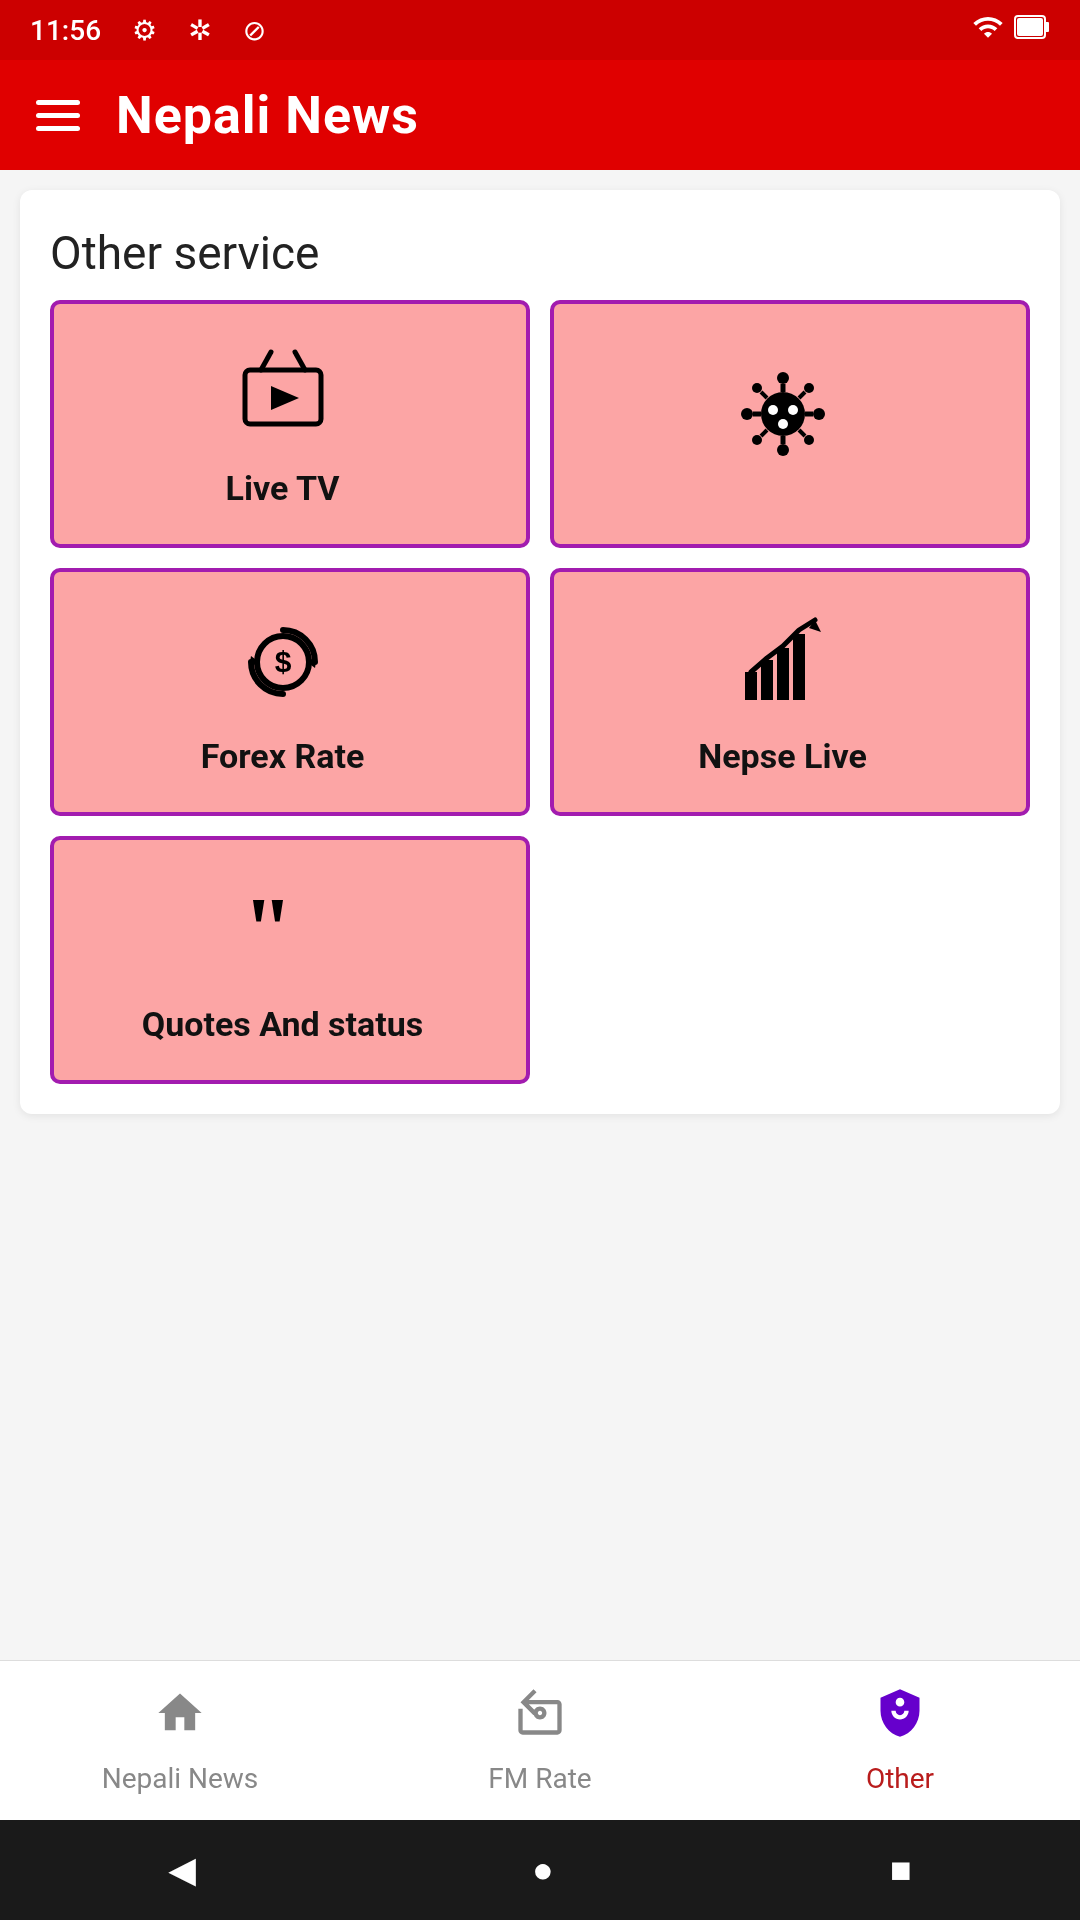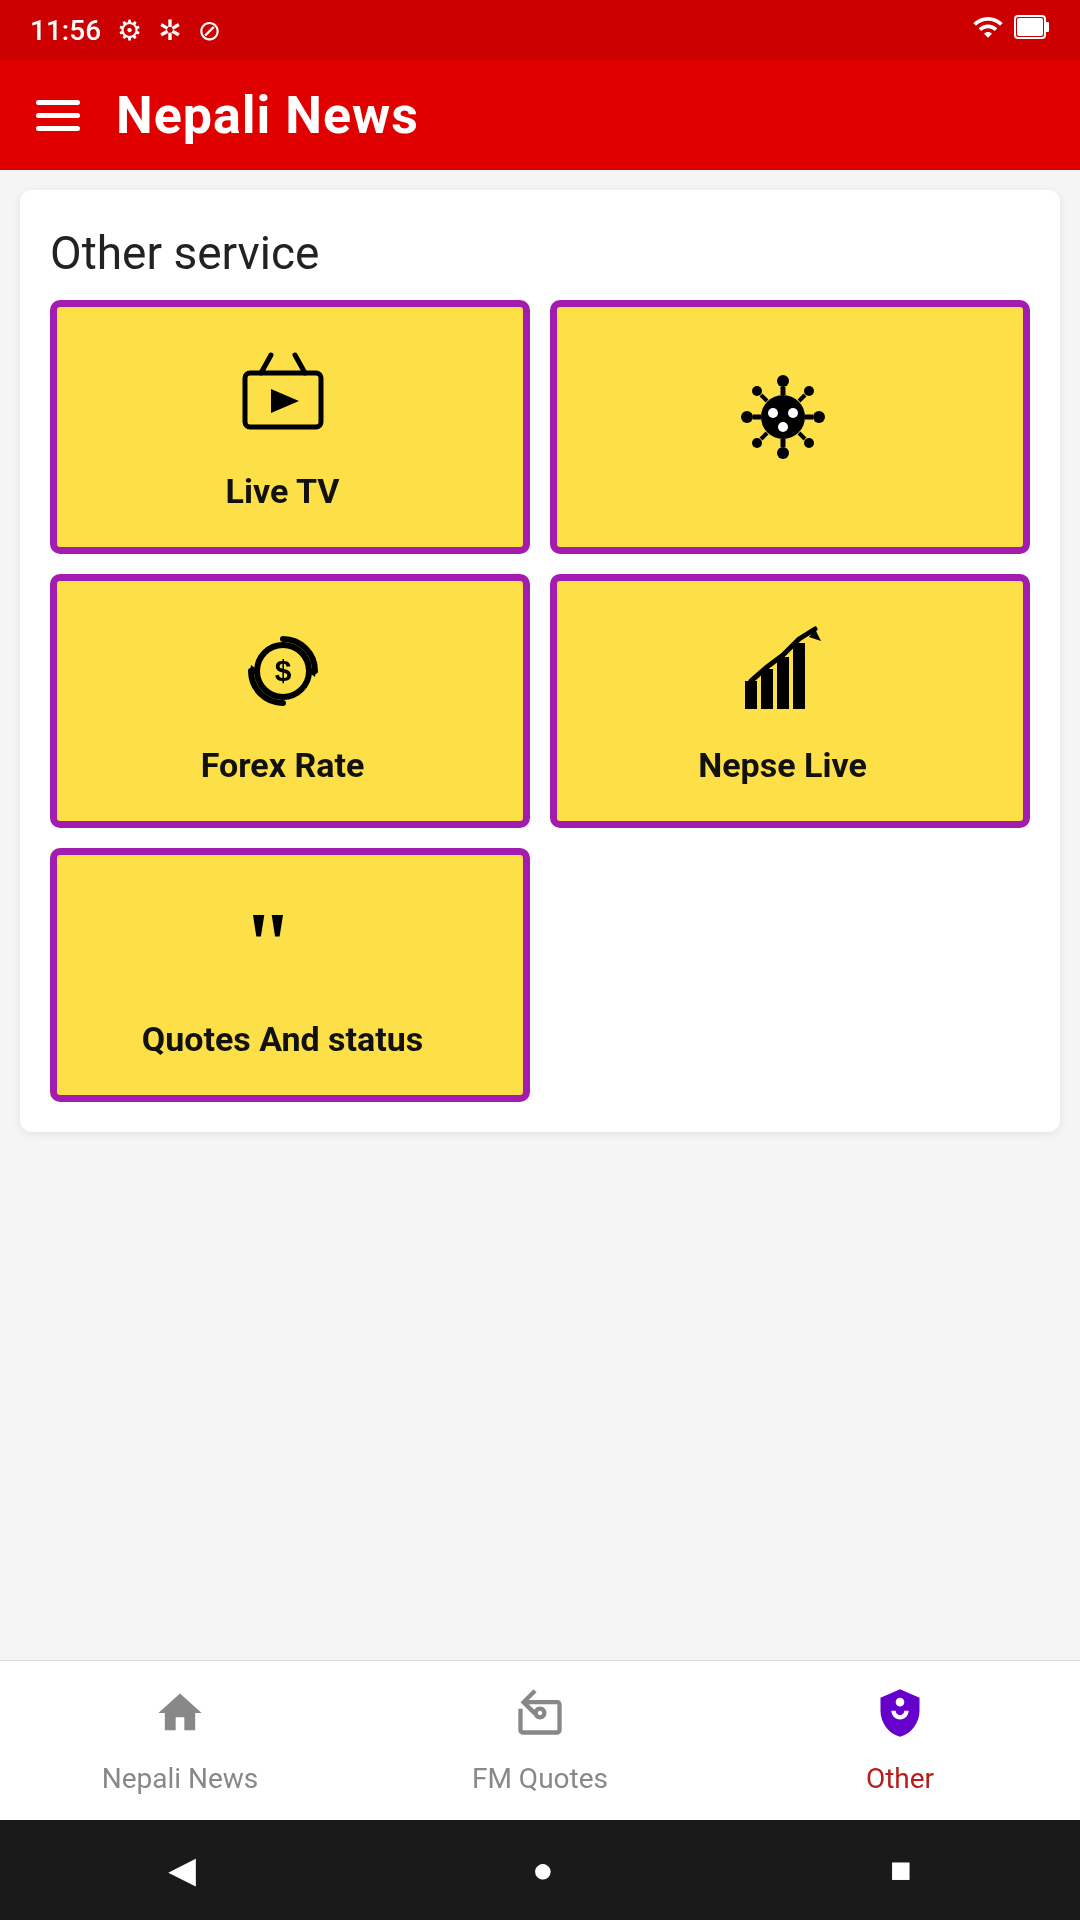--- a/index.html
+++ b/index.html
@@ -24,21 +24,21 @@
       justify-content: space-between;
       padding: 0 30px;
       color: white;
       font-size: 28px;
       font-weight: 500;
     }
 
     .status-left {
       display: flex;
       align-items: center;
-      gap: 16px;
+      gap: 31px;
     }
 
     .status-right {
       display: flex;
       align-items: center;
       gap: 10px;
     }
 
     
     .app-bar {
@@ -97,22 +97,22 @@
       margin-bottom: 20px;
     }
 
     .grid {
       display: grid;
       grid-template-columns: 1fr 1fr;
       gap: 20px;
     }
 
     .service-item {
-      background: #fde047;
-      border: 7px solid #a21caf;
+      background: #fca5a5;
+      border: 4px solid #a21caf;
       border-radius: 10px;
       display: flex;
       flex-direction: column;
       align-items: center;
       justify-content: center;
       padding: 40px 20px 36px 5px;
       cursor: pointer;
       transition: background 0.15s;
       min-height: 220px;
     }
@@ -344,21 +344,21 @@
     </div>
     <span class="nav-label">Nepali News</span>
   </div>
 
   <div class="nav-item">
     <div class="nav-icon">
       <svg width="52" height="52" viewBox="0 0 24 24" fill="#888">
         <path d="M20 6H6.83l3.58-3.56L9 1 3 7l6 6 1.41-1.41L6.83 8H20v12H4V10H2v10c0 1.1.9 2 2 2h16c1.1 0 2-.9 2-2V8c0-1.1-.9-2-2-2zm-8 9c1.66 0 3-1.34 3-3s-1.34-3-3-3-3 1.34-3 3 1.34 3 3 3zm0-4c.55 0 1 .45 1 1s-.45 1-1 1-1-.45-1-1 .45-1 1-1z"></path>
       </svg>
     </div>
-    <span class="nav-label">FM Quotes</span>
+    <span class="nav-label">FM Rate</span>
   </div>
 
   <div class="nav-item">
     <div class="nav-icon active">
       <svg width="52" height="52" viewBox="0 0 24 24" fill="#6600cc">
         <path d="M12 1L3 5v6c0 5.55 3.84 10.74 9 12 5.16-1.26 9-6.45 9-12V5l-9-4zm0 4c1.1 0 2 .9 2 2s-.9 2-2 2-2-.9-2-2 .9-2 2-2zm0 10c-2.21 0-4-1.79-4-4h2c0 1.1.9 2 2 2s2-.9 2-2h2c0 2.21-1.79 4-4 4z"></path>
       </svg>
     </div>
     <span class="nav-label active">Other</span>
   </div>

